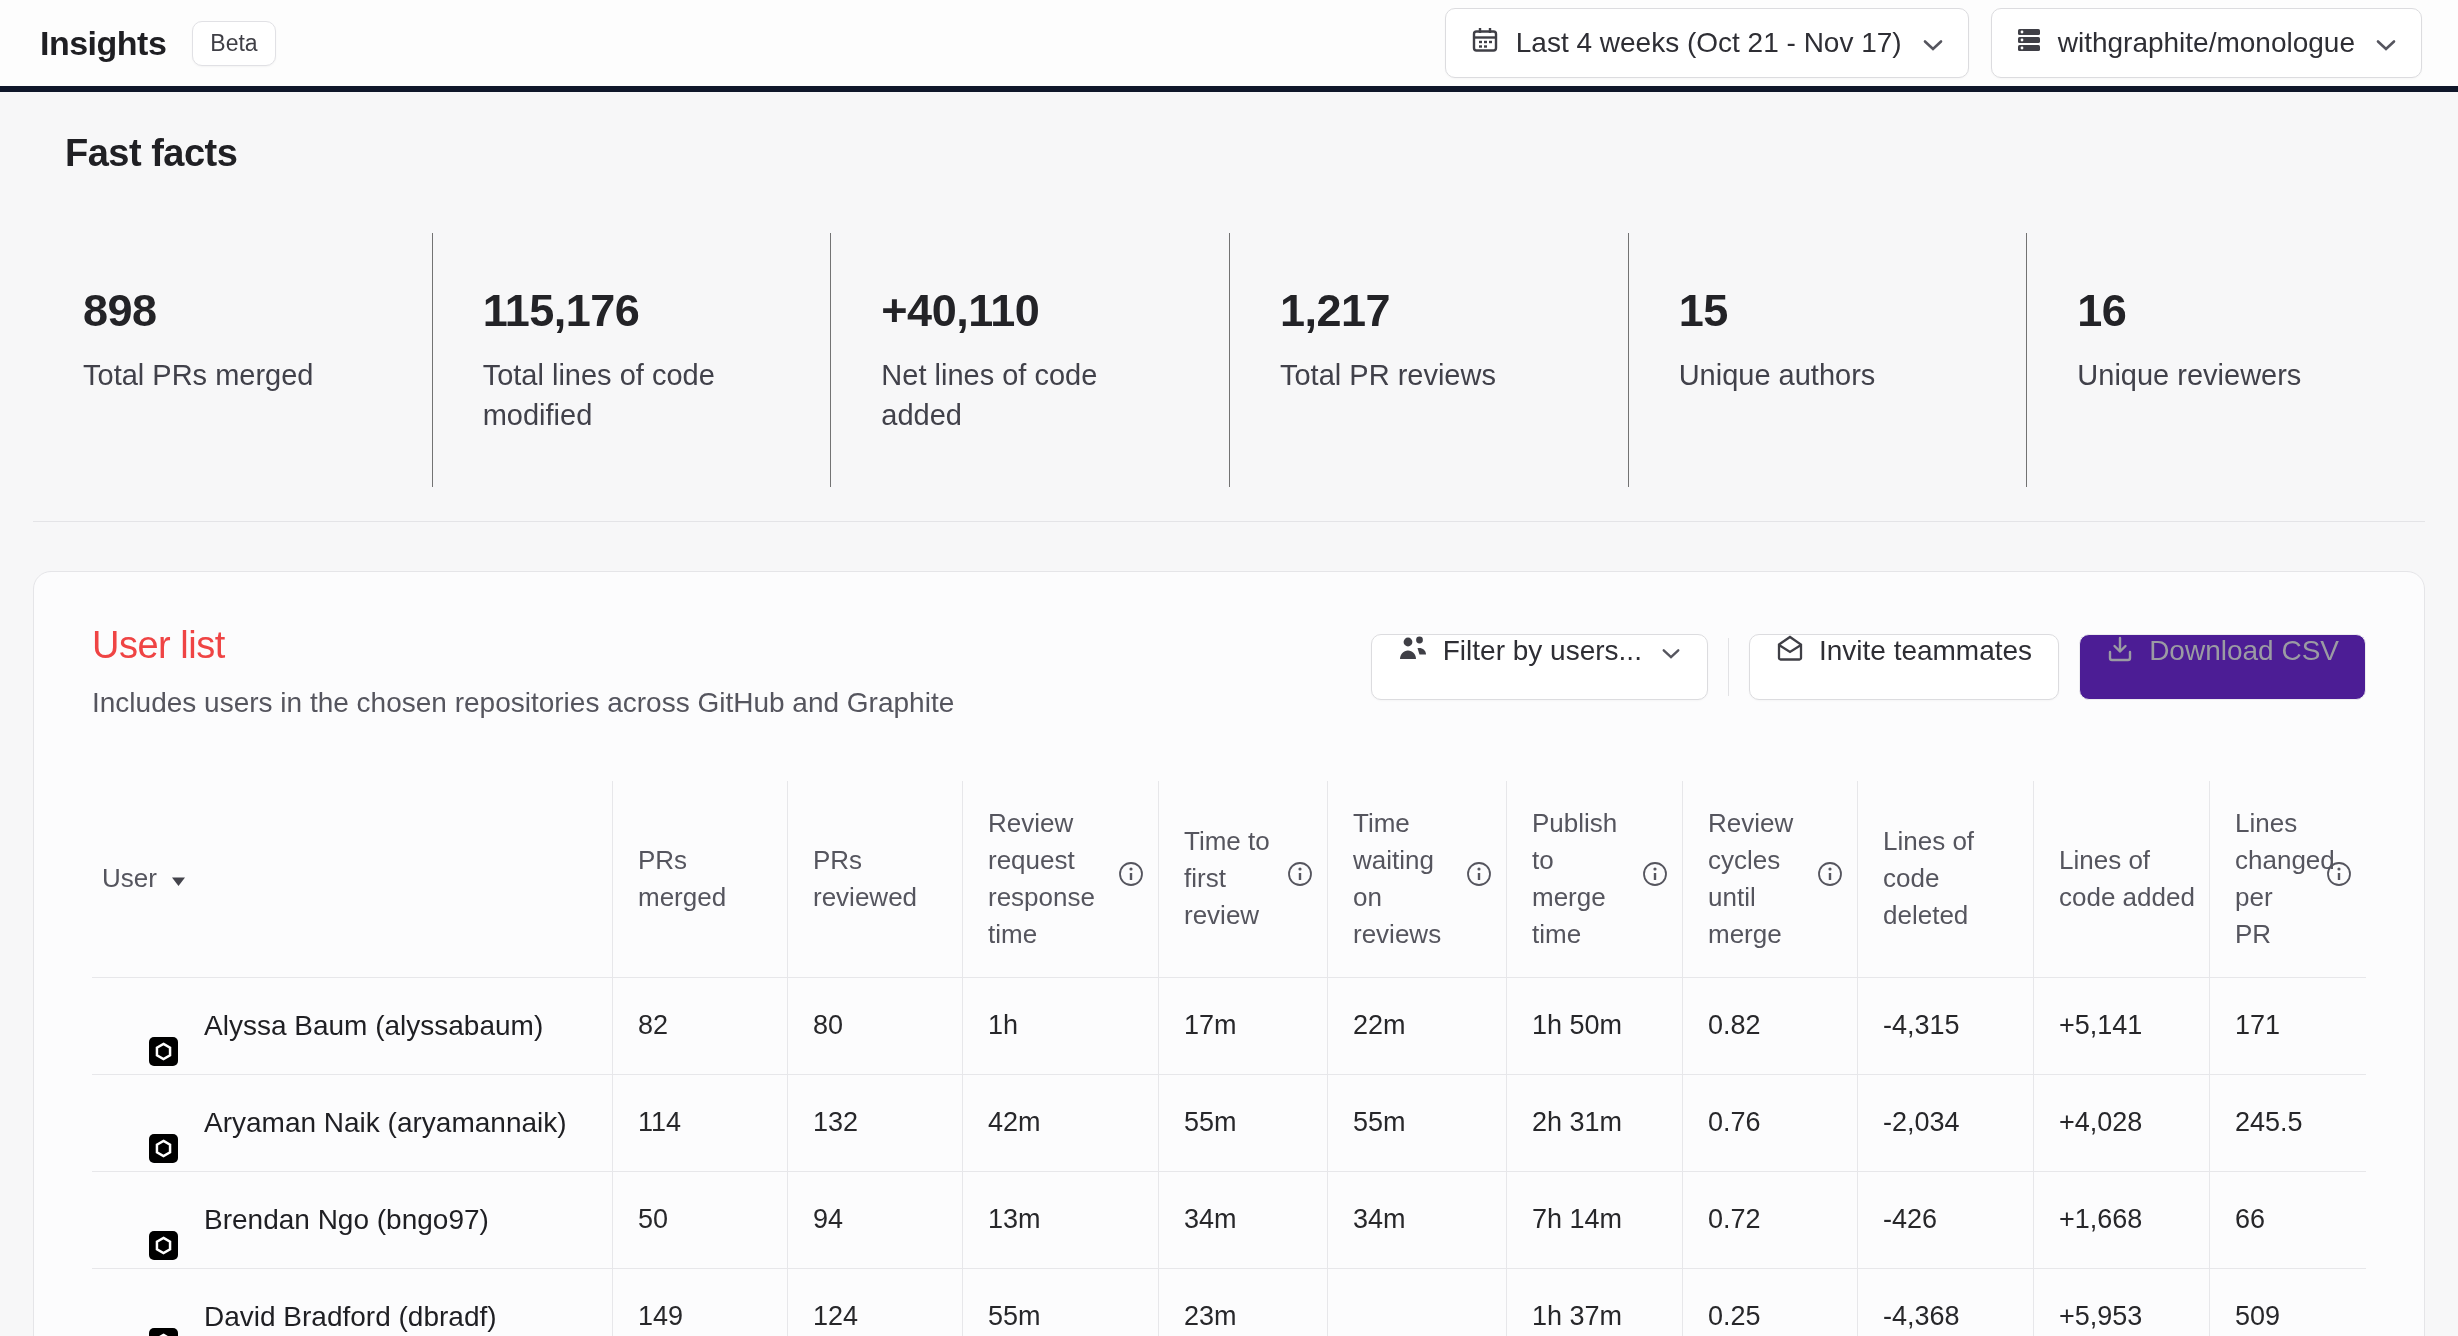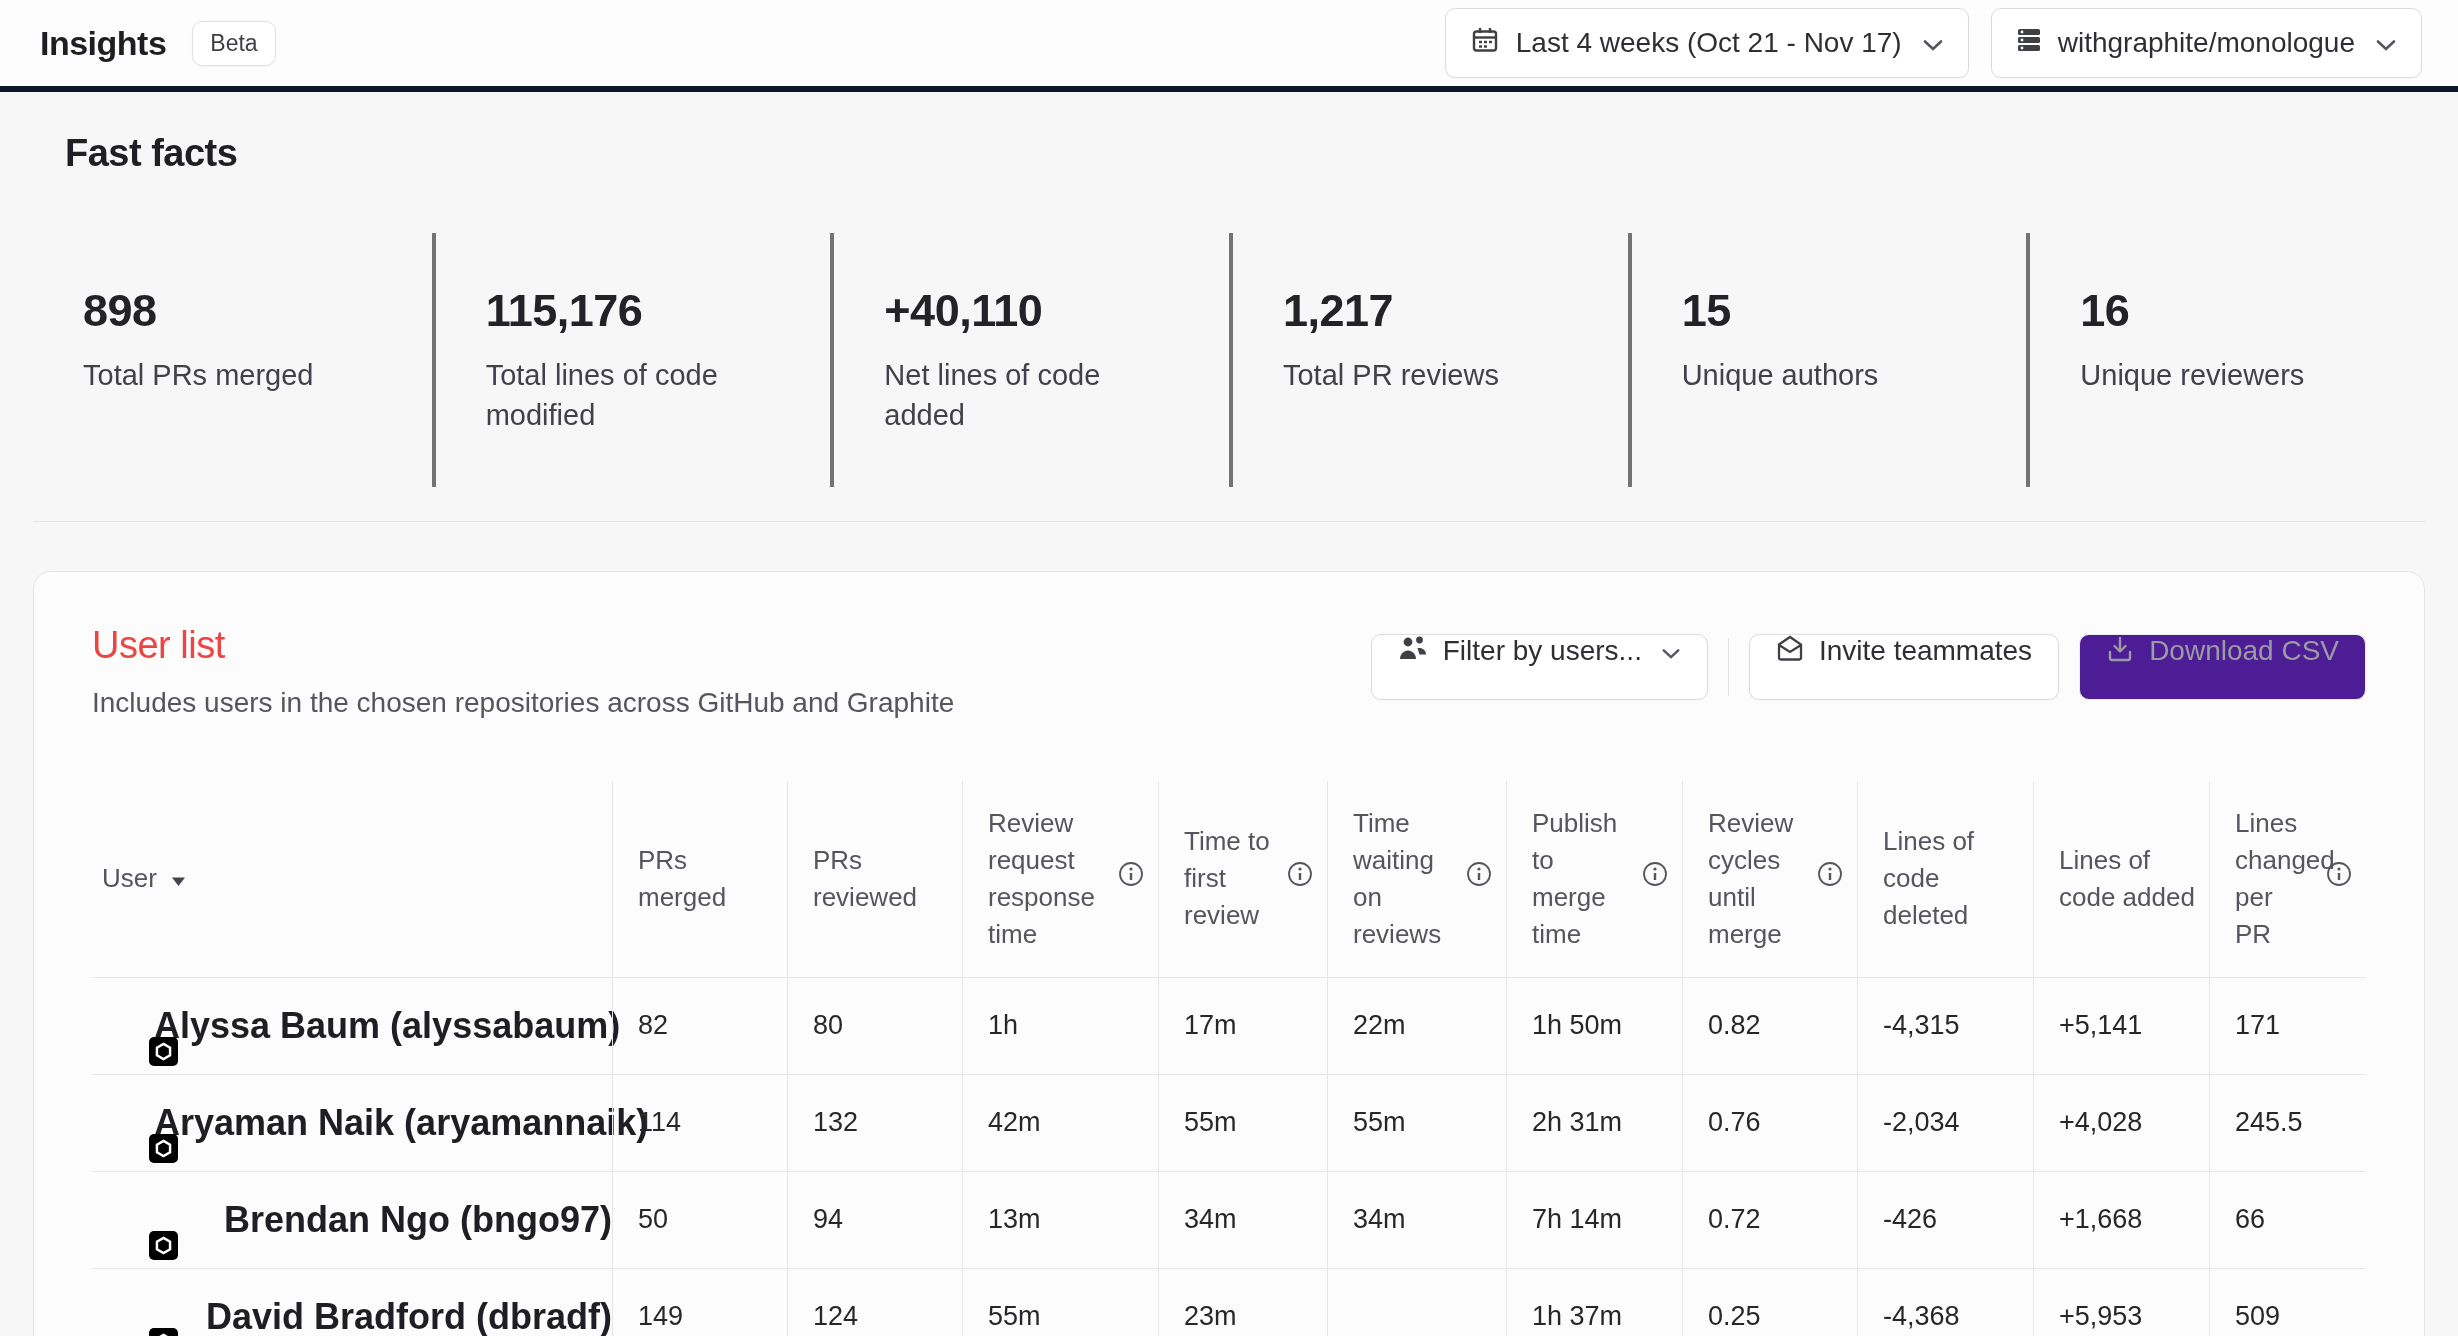--- a/index.html
+++ b/index.html
@@ -31,21 +31,21 @@
     background:#fff; border:1px solid #dcdcdf; border-radius:10px;
     font-size:28px; color:#2e2e34; cursor:pointer;
     box-shadow:0 1px 2px rgba(0,0,0,.03);
     white-space:nowrap;
   }
   .chev { margin-left:4px; }
   
   .main { padding:0 33px; }
   .ff-title { margin:40px 0 0 32px; font-size:38px; font-weight:700; color:#202024; letter-spacing:-0.5px; }
   .stats { margin-top:58px; display:grid; grid-template-columns:repeat(6,1fr); }
-  .stat { padding:52px 36px 52px 50px; border-left:4px solid #737373; min-height:240px; }
+  .stat { padding:52px 36px 52px 50px; border-left:1px solid #737373; min-height:240px; }
   .stat:first-child { border-left:none; }
   .stat-value { font-size:45px; font-weight:700; color:#232327; letter-spacing:-0.5px; }
   .stat-label { margin-top:18px; font-size:29px; line-height:1.38; color:#41414a; max-width:300px; }
   .section-divider { height:1px; background:#e4e4e7; margin-top:34px; }
   
   .card {
     margin:49px 0 0 0; background:#fcfcfd;
     border:1px solid #e5e5e8; border-radius:18px;
     padding:52px 58px 0 58px;
     min-height:860px;
@@ -85,21 +85,21 @@
   .avatar { width:74px; height:74px; border-radius:50%; }
   .av1 { background:linear-gradient(135deg,#8fb3d0 0%,#6e9a62 55%,#3d4a3c 100%); }
   .av2 { background:linear-gradient(135deg,#55708c 0%,#2a3a4a 60%,#161d26 100%); }
   .av3 { background:linear-gradient(135deg,#6b524b 0%,#3a2a30 55%,#15121a 100%); }
   .av4 { background:linear-gradient(135deg,#a2aca4 0%,#6c7762 55%,#3d4436 100%); }
   .gt-badge {
     position:absolute; left:49px; top:48px; width:29px; height:29px;
     background:#000; border-radius:5px;
     display:flex; align-items:center; justify-content:center;
   }
-  .name { font-size:36px; font-weight:700; color:#1f1f23; white-space:nowrap;margin-left:24px; }
+  .name { font-size:28px; font-weight:400; color:#1f1f23; white-space:nowrap; }
   .neg { color:#b1403d; }
   .pos { color:#3b7a43; }
   .info-ic { flex:0 0 auto; }
   .sort-ic { flex:0 0 auto; }
 </style>
 </head>
 <body>
 
 <header class="topbar">
   <div class="topbar-left">

